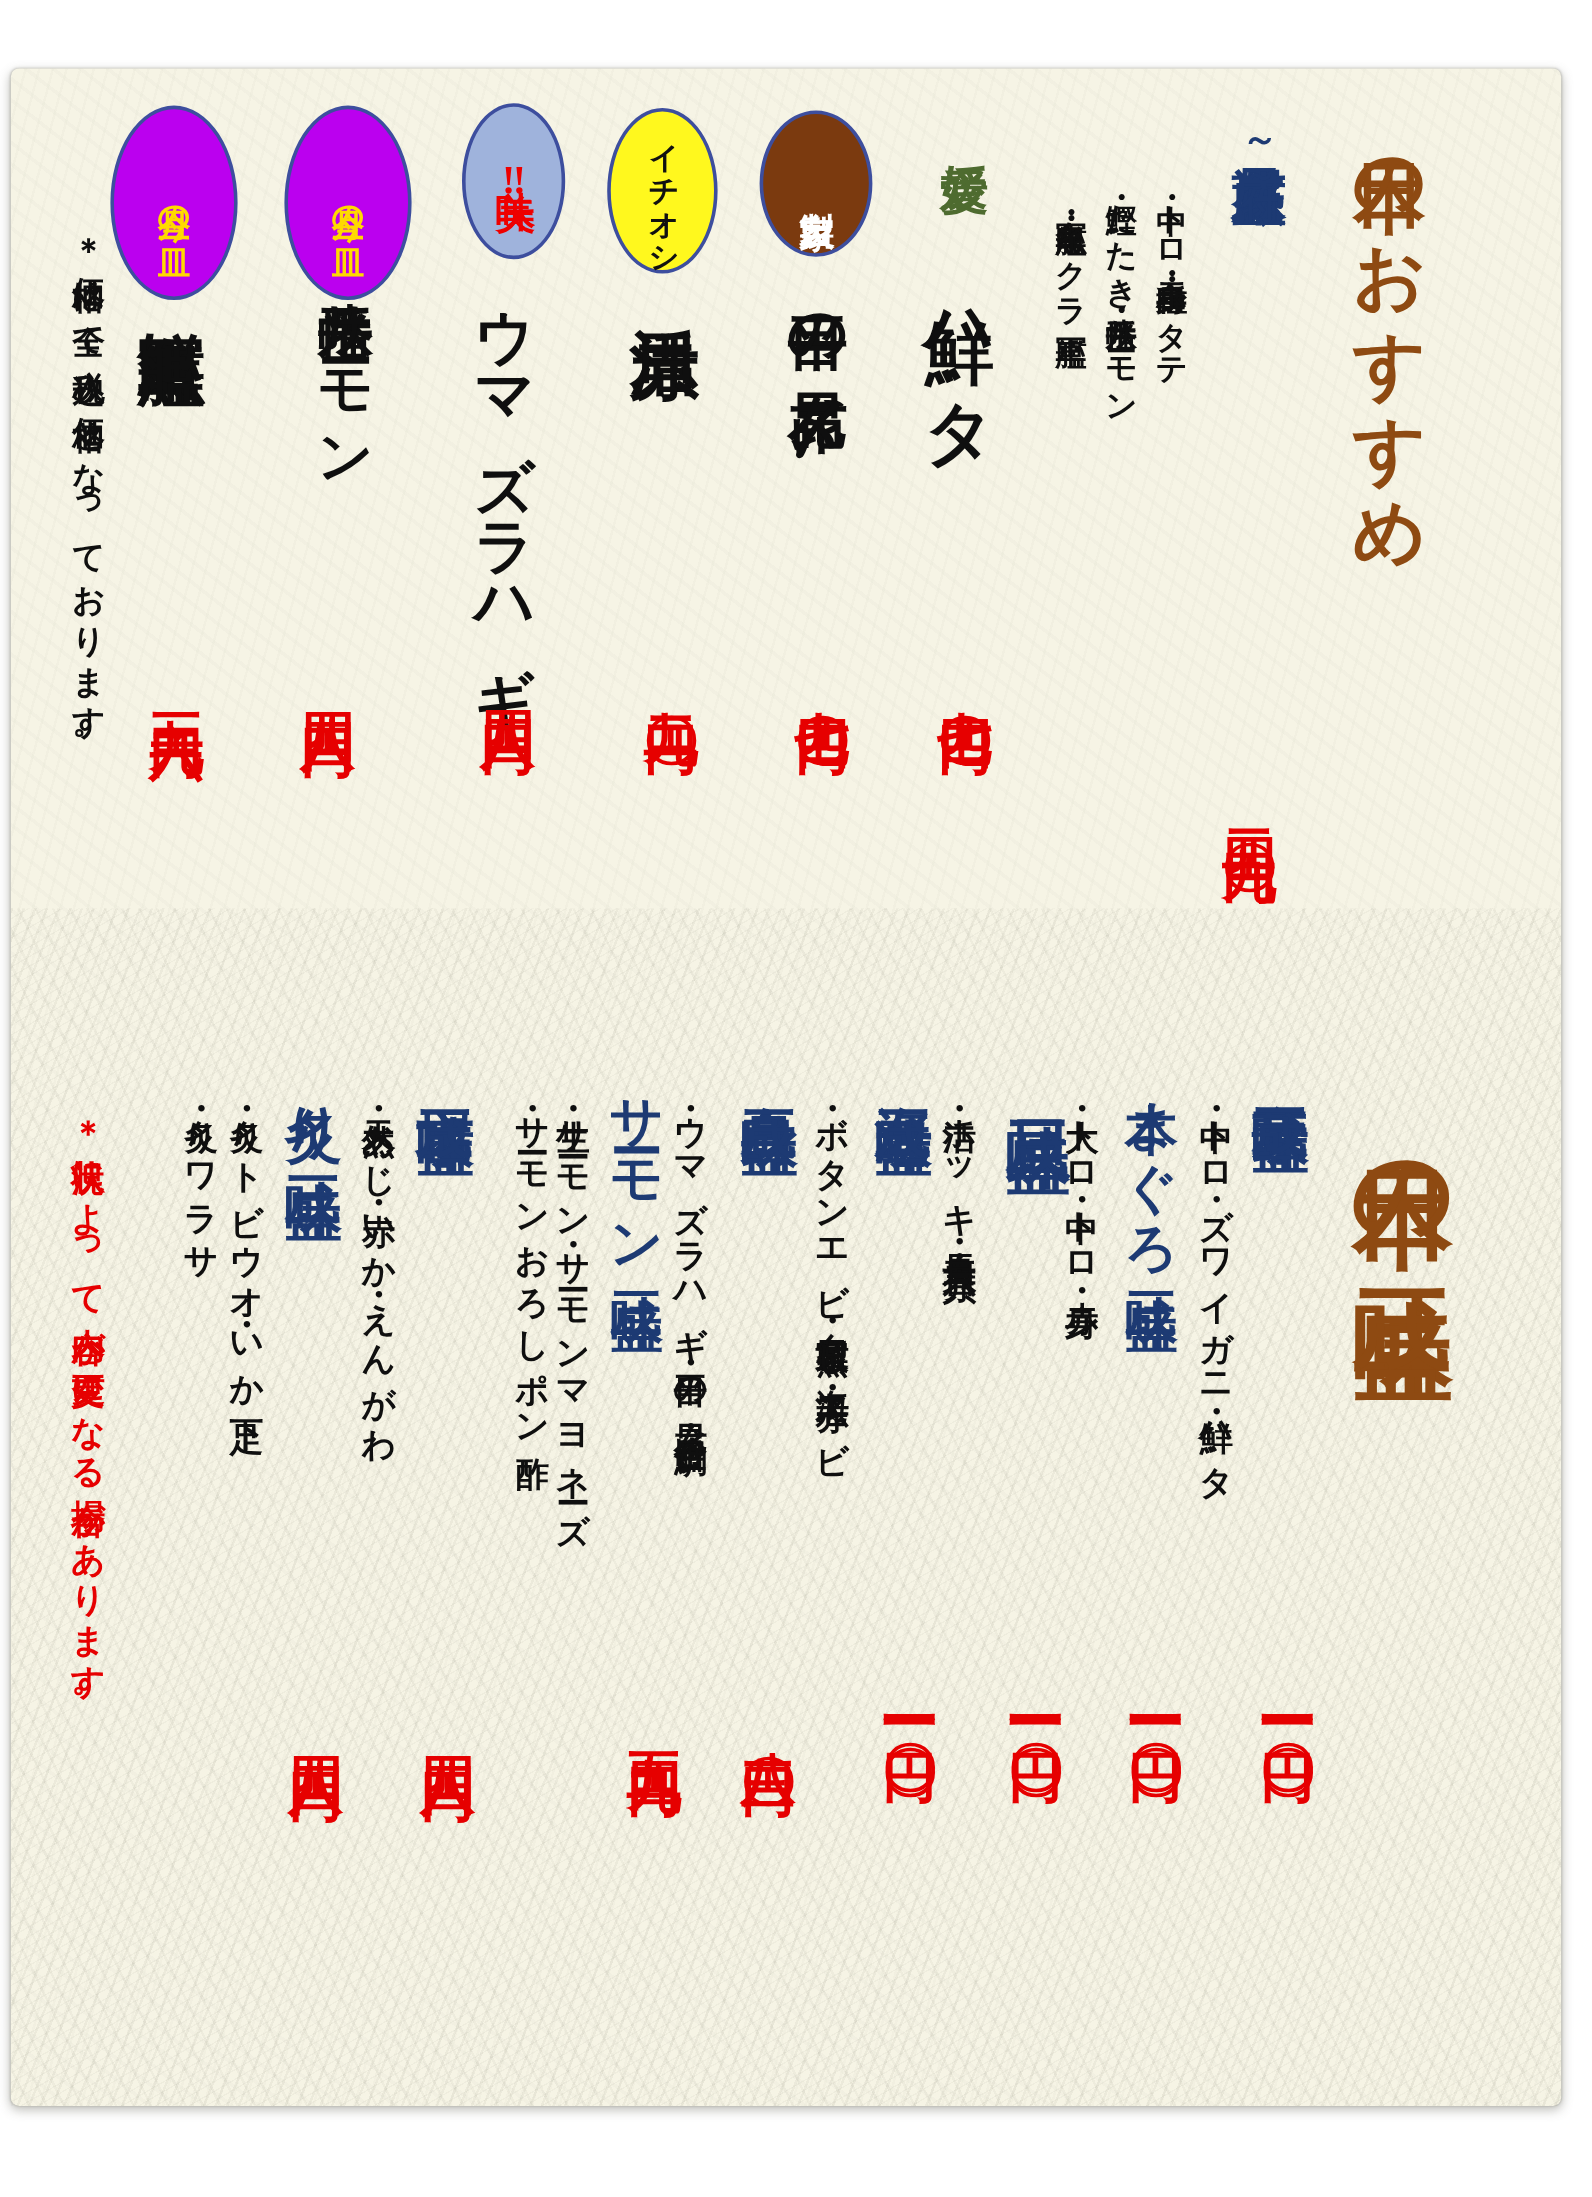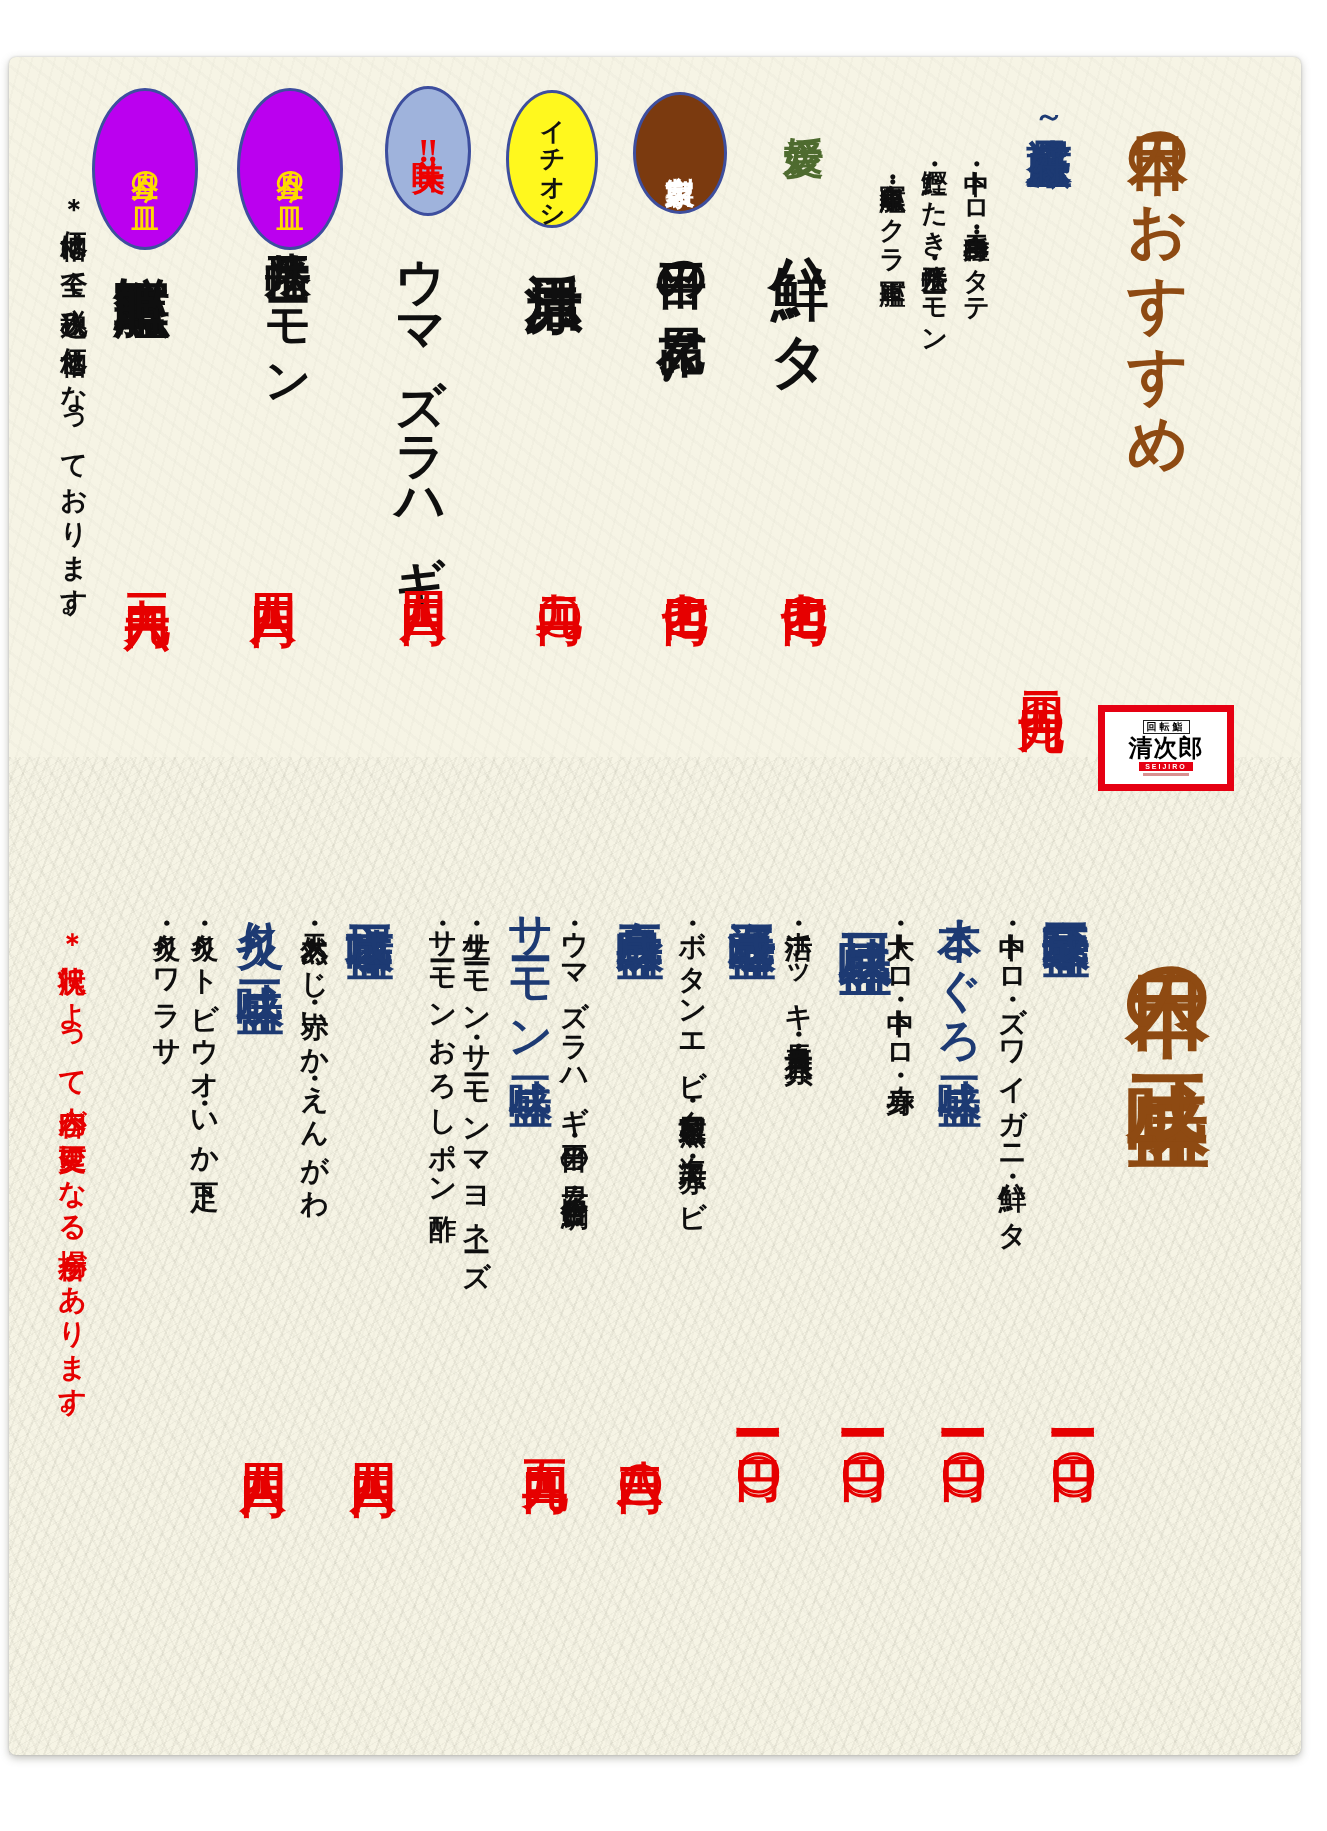--- a/index.html
+++ b/index.html
@@ -83,28 +83,20 @@
 <body>
 
 <div class="page">
   <div class="paper">
     <div class="texture"></div>
     <div class="texture-strong"></div>
   </div>
 
   <div class="v title-brown" style="left:1128px; top:88px; font-size:60px;">本日のおすすめ</div>
 
-  <div class="logo">
-    <div class="logo-inner">
-      <div class="logo-kaiten">回転鮨</div>
-      <div class="logo-name">清次郎</div>
-      <div class="logo-roman">SEIJIRO</div>
-      <div class="logo-fineprint"></div>
-    </div>
-  </div>
 
   <div class="v navy" style="left:1026px; top:103px;">
     <span style="font-size:46px;">厳選八貫盛</span><span style="font-size:30px;">～汁物付～</span>
   </div>
   <div class="v detail" style="left:963px; top:150px;">・中トロ・白身二種・ホタテ</div>
   <div class="v detail" style="left:921px; top:150px;">・鰹たたき・八幡平サーモン</div>
   <div class="v detail" style="left:879px; top:163px;">・白魚軍艦・イクラ軍艦</div>
   <div class="v price" style="left:1018px; top:658px;">二四〇九円</div>
 
   <div class="v green" style="left:783px; top:106px; font-size:40px;">愛媛</div>

